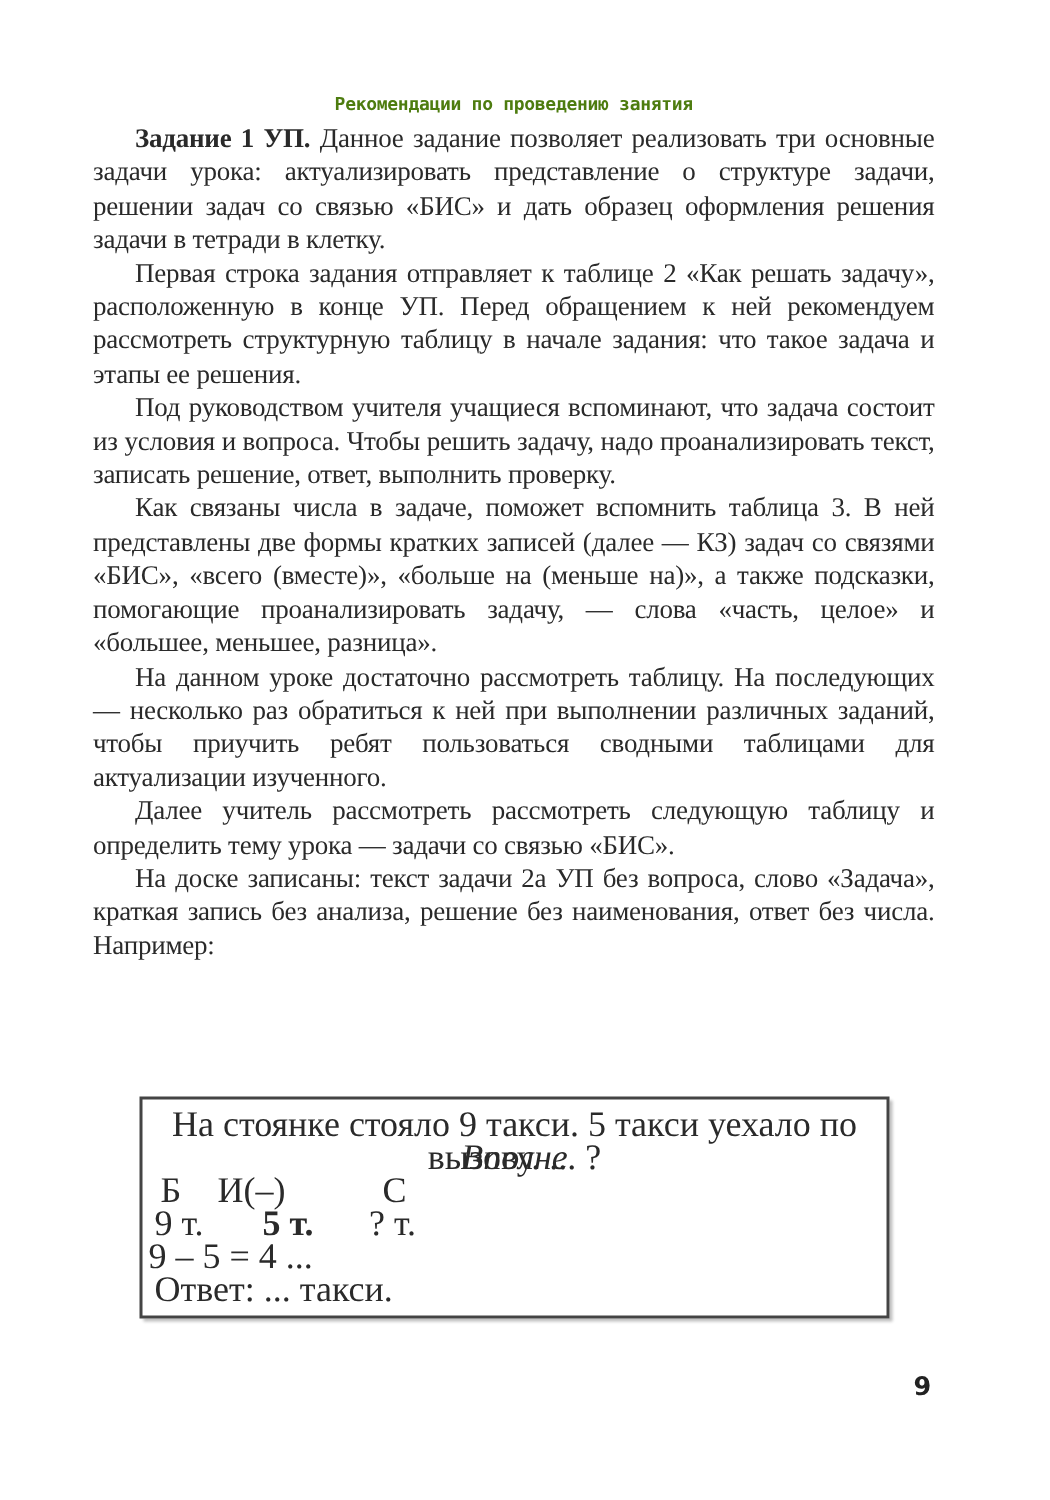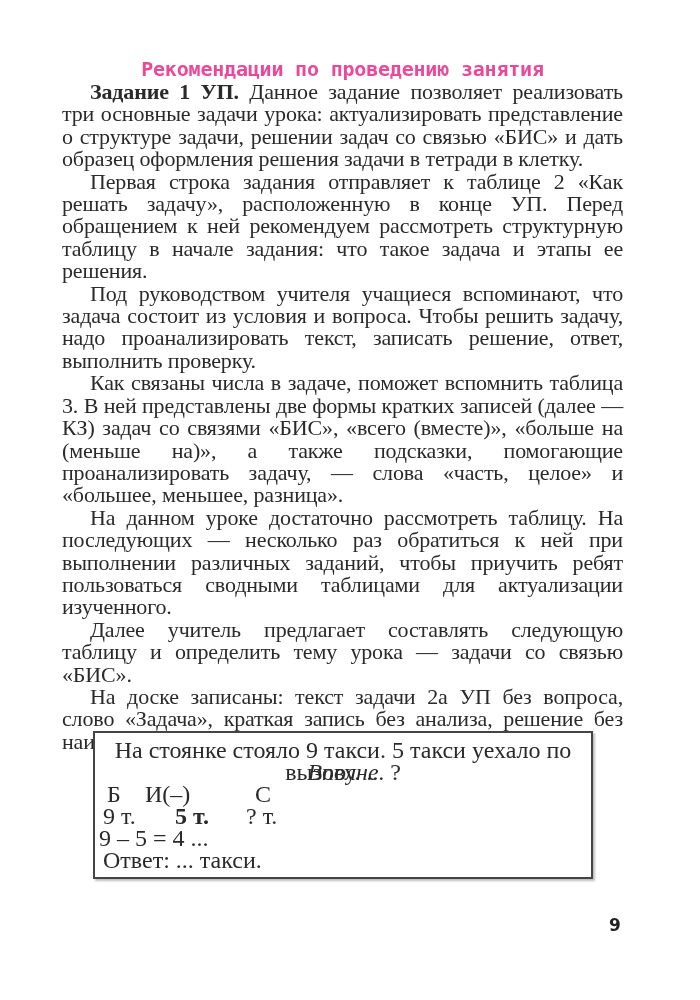--- a/index.html
+++ b/index.html
@@ -1,21 +1,21 @@
 <!DOCTYPE html>
 <html><head>
   <meta charset="utf-8">
   <style>
     html, body { margin: 0; padding: 0; background: #ffffff; }
     body { width: 700px; height: 1000px; position: relative; overflow: hidden;
            font-family: "DejaVu Serif", "Liberation Serif", serif; color: #2a2a2a; }
     .page { position: absolute; left: 62px; top: 58px; width: 561px; }
     .heading { text-align: center; font-family: "DejaVu Sans Mono", "Liberation Mono", monospace;
-               font-weight: bold; font-size: 20px; line-height: 22px; margin: 0 0 1px 0; color: #ec4899; letter-spacing: -0.2px; }
-    p.par { margin: 0; font-family: "Liberation Serif", "DejaVu Serif", serif; font-size: 22px;
+               font-weight: bold; font-size: 12px; line-height: 22px; margin: 0 0 1px 0; color: #4d7c0f; letter-spacing: -0.2px; }
+    p.par { margin: 0; font-family: "Liberation Serif", "DejaVu Serif", serif; font-size: 18px;
             line-height: 22.4px; text-align: justify; text-indent: 28px; letter-spacing: -0.15px; }
     p.par .lead { font-weight: bold; }
     .box { position: absolute; left: 93px; top: 731px; width: 496px; height: 144px;
            border: 2px solid #444; box-shadow: 2px 2px 2px #bdbdbd; background: #fff;
            font-family: "Liberation Serif", "DejaVu Serif", serif; font-size: 24px; color: #2a2a2a; }
     .box .task { position: absolute; left: 0; right: 0; top: 6px; text-align: center; line-height: 22px; }
     .box .caption { position: absolute; left: 0; right: 0; top: 28px; text-align: center; font-style: italic; line-height: 22px; }
     .box .cell { position: absolute; line-height: 22px; white-space: nowrap; }
     .pagenum { position: absolute; left: 609px; top: 915px; font-family: "DejaVu Sans", "Liberation Sans", sans-serif;
                font-size: 17px; font-weight: bold; color: #222; }
@@ -23,21 +23,21 @@
 </head>
 <body>
 
 <div class="page">
   <div class="heading">Рекомендации по проведению занятия</div>
   <p class="par"><span class="lead">Задание 1 УП.</span><span> Данное задание позволяет реализовать три основные задачи урока: актуализировать представление о структуре задачи, решении задач со связью «БИС» и дать образец оформления решения задачи в тетради в клетку.</span></p>
   <p class="par"><span>Первая строка задания отправляет к таблице 2 «Как решать задачу», расположенную в конце УП. Перед обращением к ней рекомендуем рассмотреть структурную таблицу в начале задания: что такое задача и этапы ее решения.</span></p>
   <p class="par"><span>Под руководством учителя учащиеся вспоминают, что задача состоит из условия и вопроса. Чтобы решить задачу, надо проанализировать текст, записать решение, ответ, выполнить проверку.</span></p>
   <p class="par"><span>Как связаны числа в задаче, поможет вспомнить таблица 3. В ней представлены две формы кратких записей (далее — КЗ) задач со связями «БИС», «всего (вместе)», «больше на (меньше на)», а также подсказки, помогающие проанализировать задачу, — слова «часть, целое» и «большее, меньшее, разница».</span></p>
   <p class="par"><span>На данном уроке достаточно рассмотреть таблицу. На последующих — несколько раз обратиться к ней при выполнении различных заданий, чтобы приучить ребят пользоваться сводными таблицами для актуализации изученного.</span></p>
-  <p class="par"><span>Далее учитель предлагает составлять следующую таблицу и определить тему урока — задачи со связью «БИС».</span></p>
+  <p class="par"><span>Далее учитель рассмотреть рассмотреть следующую таблицу и определить тему урока — задачи со связью «БИС».</span></p>
   <p class="par"><span>На доске записаны: текст задачи 2а УП без вопроса, слово «Задача», краткая запись без анализа, решение без наименования, ответ без числа. Например:</span></p>
 </div>
 
 <div class="box">
   <div class="task">На стоянке стояло 9 такси. 5 такси уехало по вызову. ... ?</div>
   <div class="caption">Вполне</div>
   <div class="cell" style="left:12px; top:50px;">Б</div>
   <div class="cell" style="left:50px; top:50px;">И(–)</div>
   <div class="cell" style="left:160px; top:50px;">С</div>
   <div class="cell" style="left:8px; top:72px;">9 т.</div>

